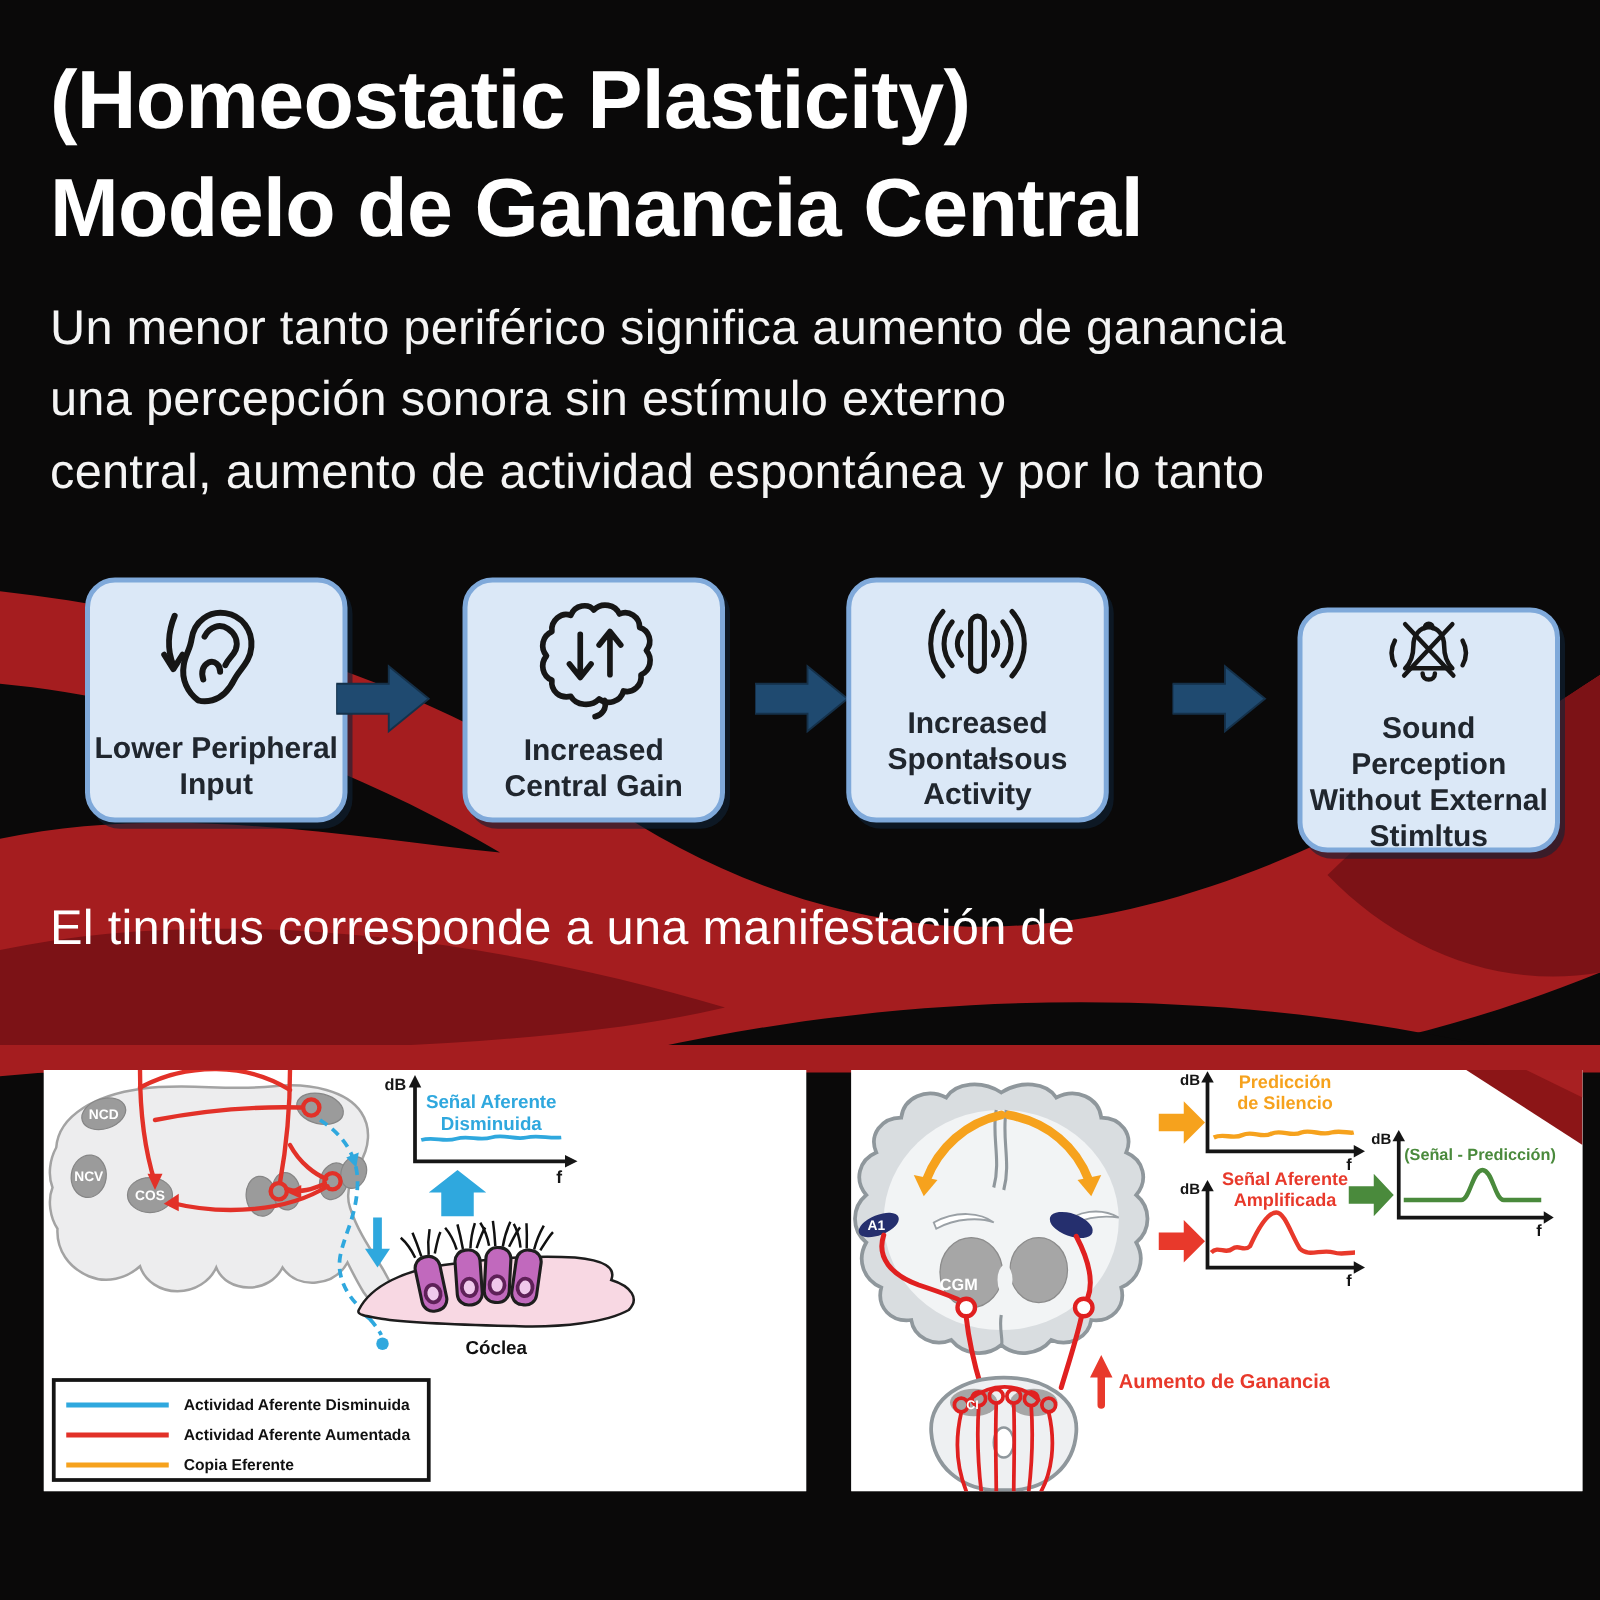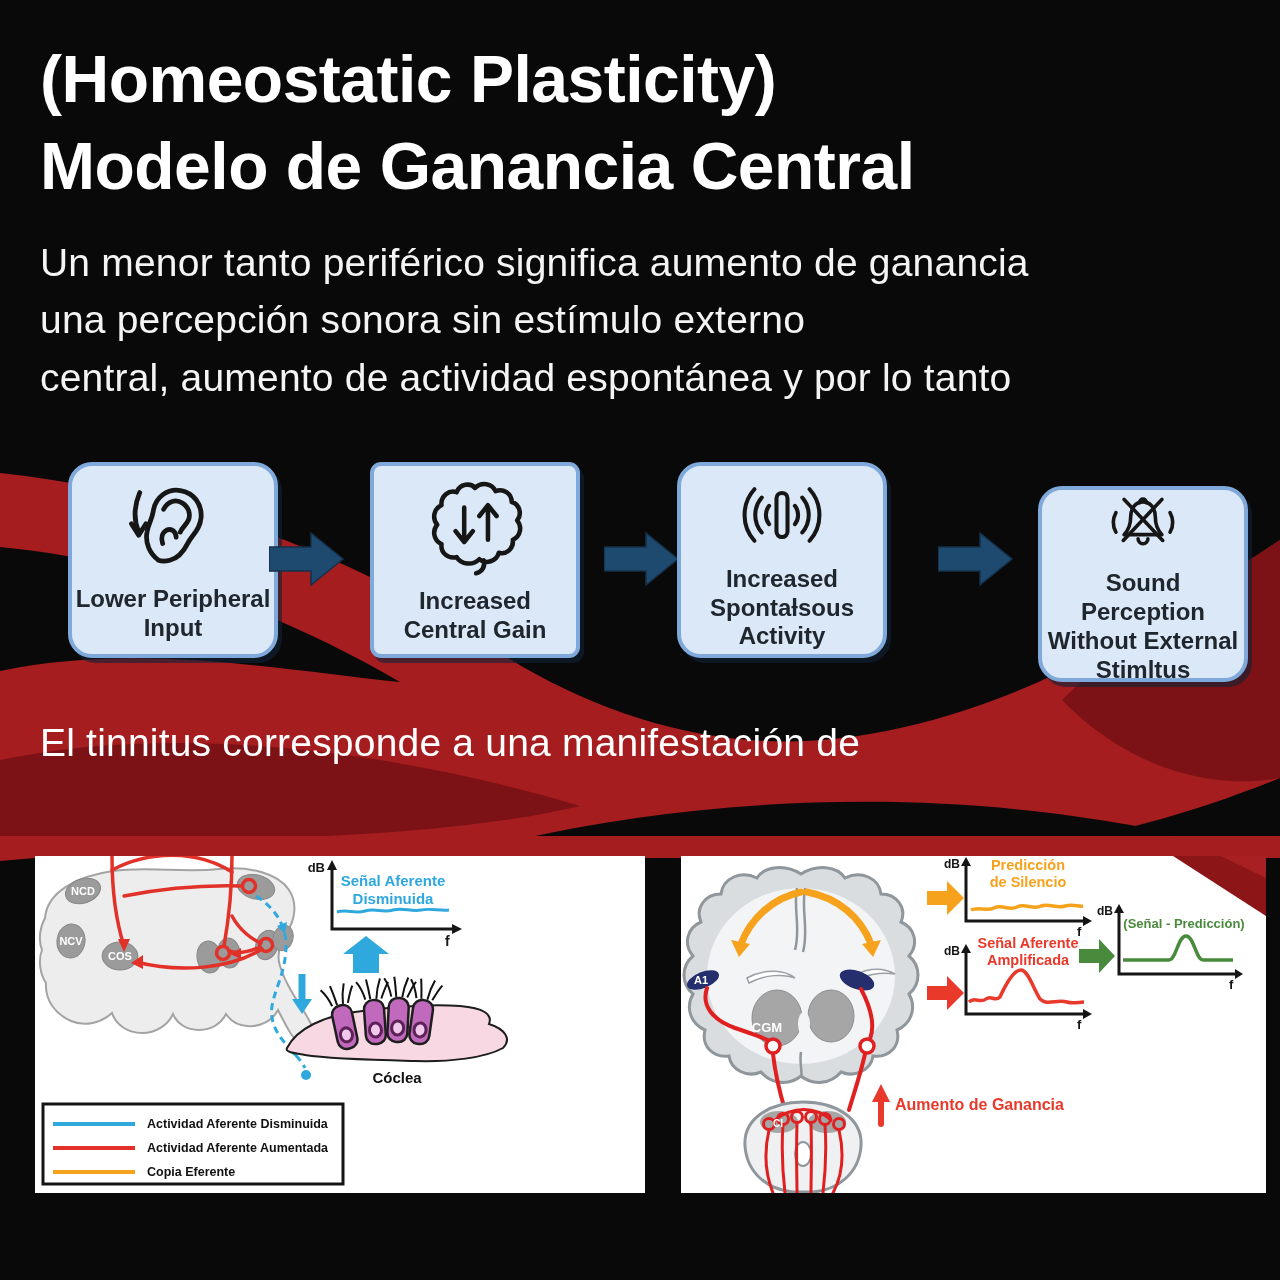--- a/index.html
+++ b/index.html
@@ -15,21 +15,21 @@
   .conclusion{position:absolute;left:40px;top:686px;width:1060px;color:#ffffff;
          font-weight:400;font-size:39px;line-height:1.47;letter-spacing:0.2px;margin-top:28px;}
 
   .step{position:absolute;top:462px;width:210px;height:196px;background:#dbe8f7;
         border:4px solid #7fa9da;border-radius:24px;box-sizing:border-box;
         box-shadow:4px 5px 0 rgba(15,35,55,.6);
         display:flex;flex-direction:column;align-items:center;justify-content:center;gap:4px;}
   .step .icon{flex:0 0 auto;display:flex;align-items:center;justify-content:center;}
   .step .lbl{font-size:24px;font-weight:600;color:#20262e;text-align:center;
              line-height:1.2;width:196px;}
-  .s0{left:45px;margin-left:23px;}  .s1{left:370px;border-radius:11px;}  .s2{left:677px;}  .s3{left:1038px;margin-top:24px;}
+  .s0{left:45px;margin-left:23px;}  .s1{left:370px;}  .s2{left:677px;}  .s3{left:1038px;margin-top:24px;}
 
   .flow-arrow{position:absolute;top:530px;width:76px;height:58px;}
   .a0{left:269px;} .a1{left:604px;} .a2{left:938px;}
 
   .photo{position:absolute;top:856px;height:337px;background:#ffffff;}
   .photo svg{display:block;width:100%;height:100%;}
   .ph-left{left:35px;width:610px;}
   .ph-right{left:681px;width:585px;}
 
   svg text{font-family:"Liberation Sans","DejaVu Sans",sans-serif;}

